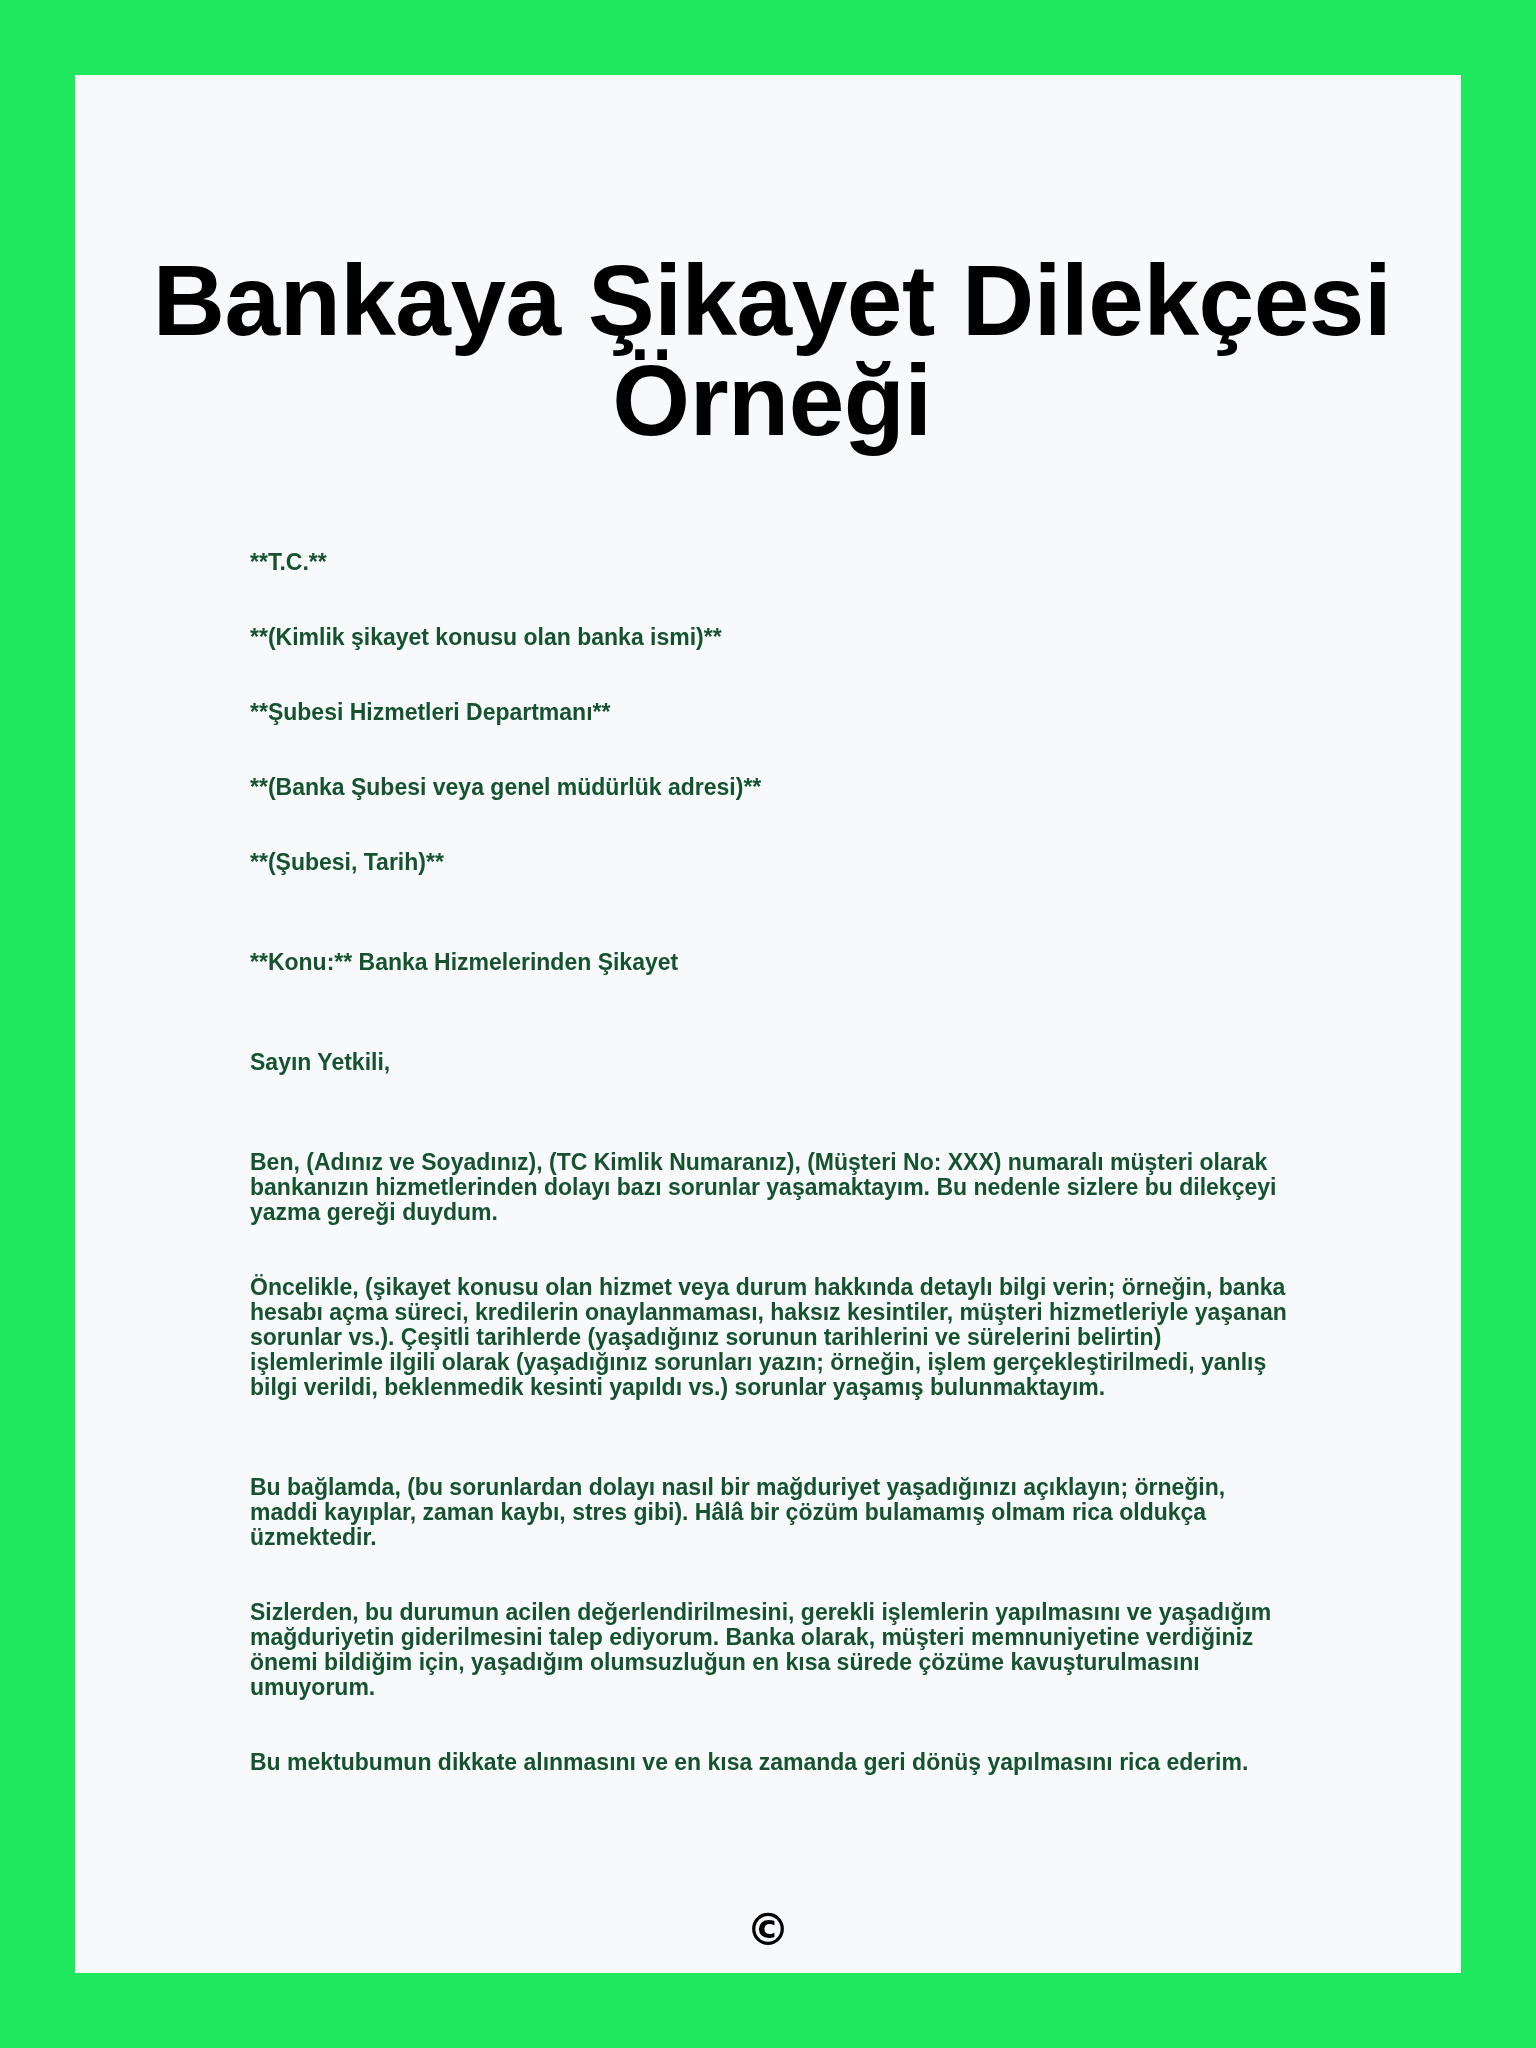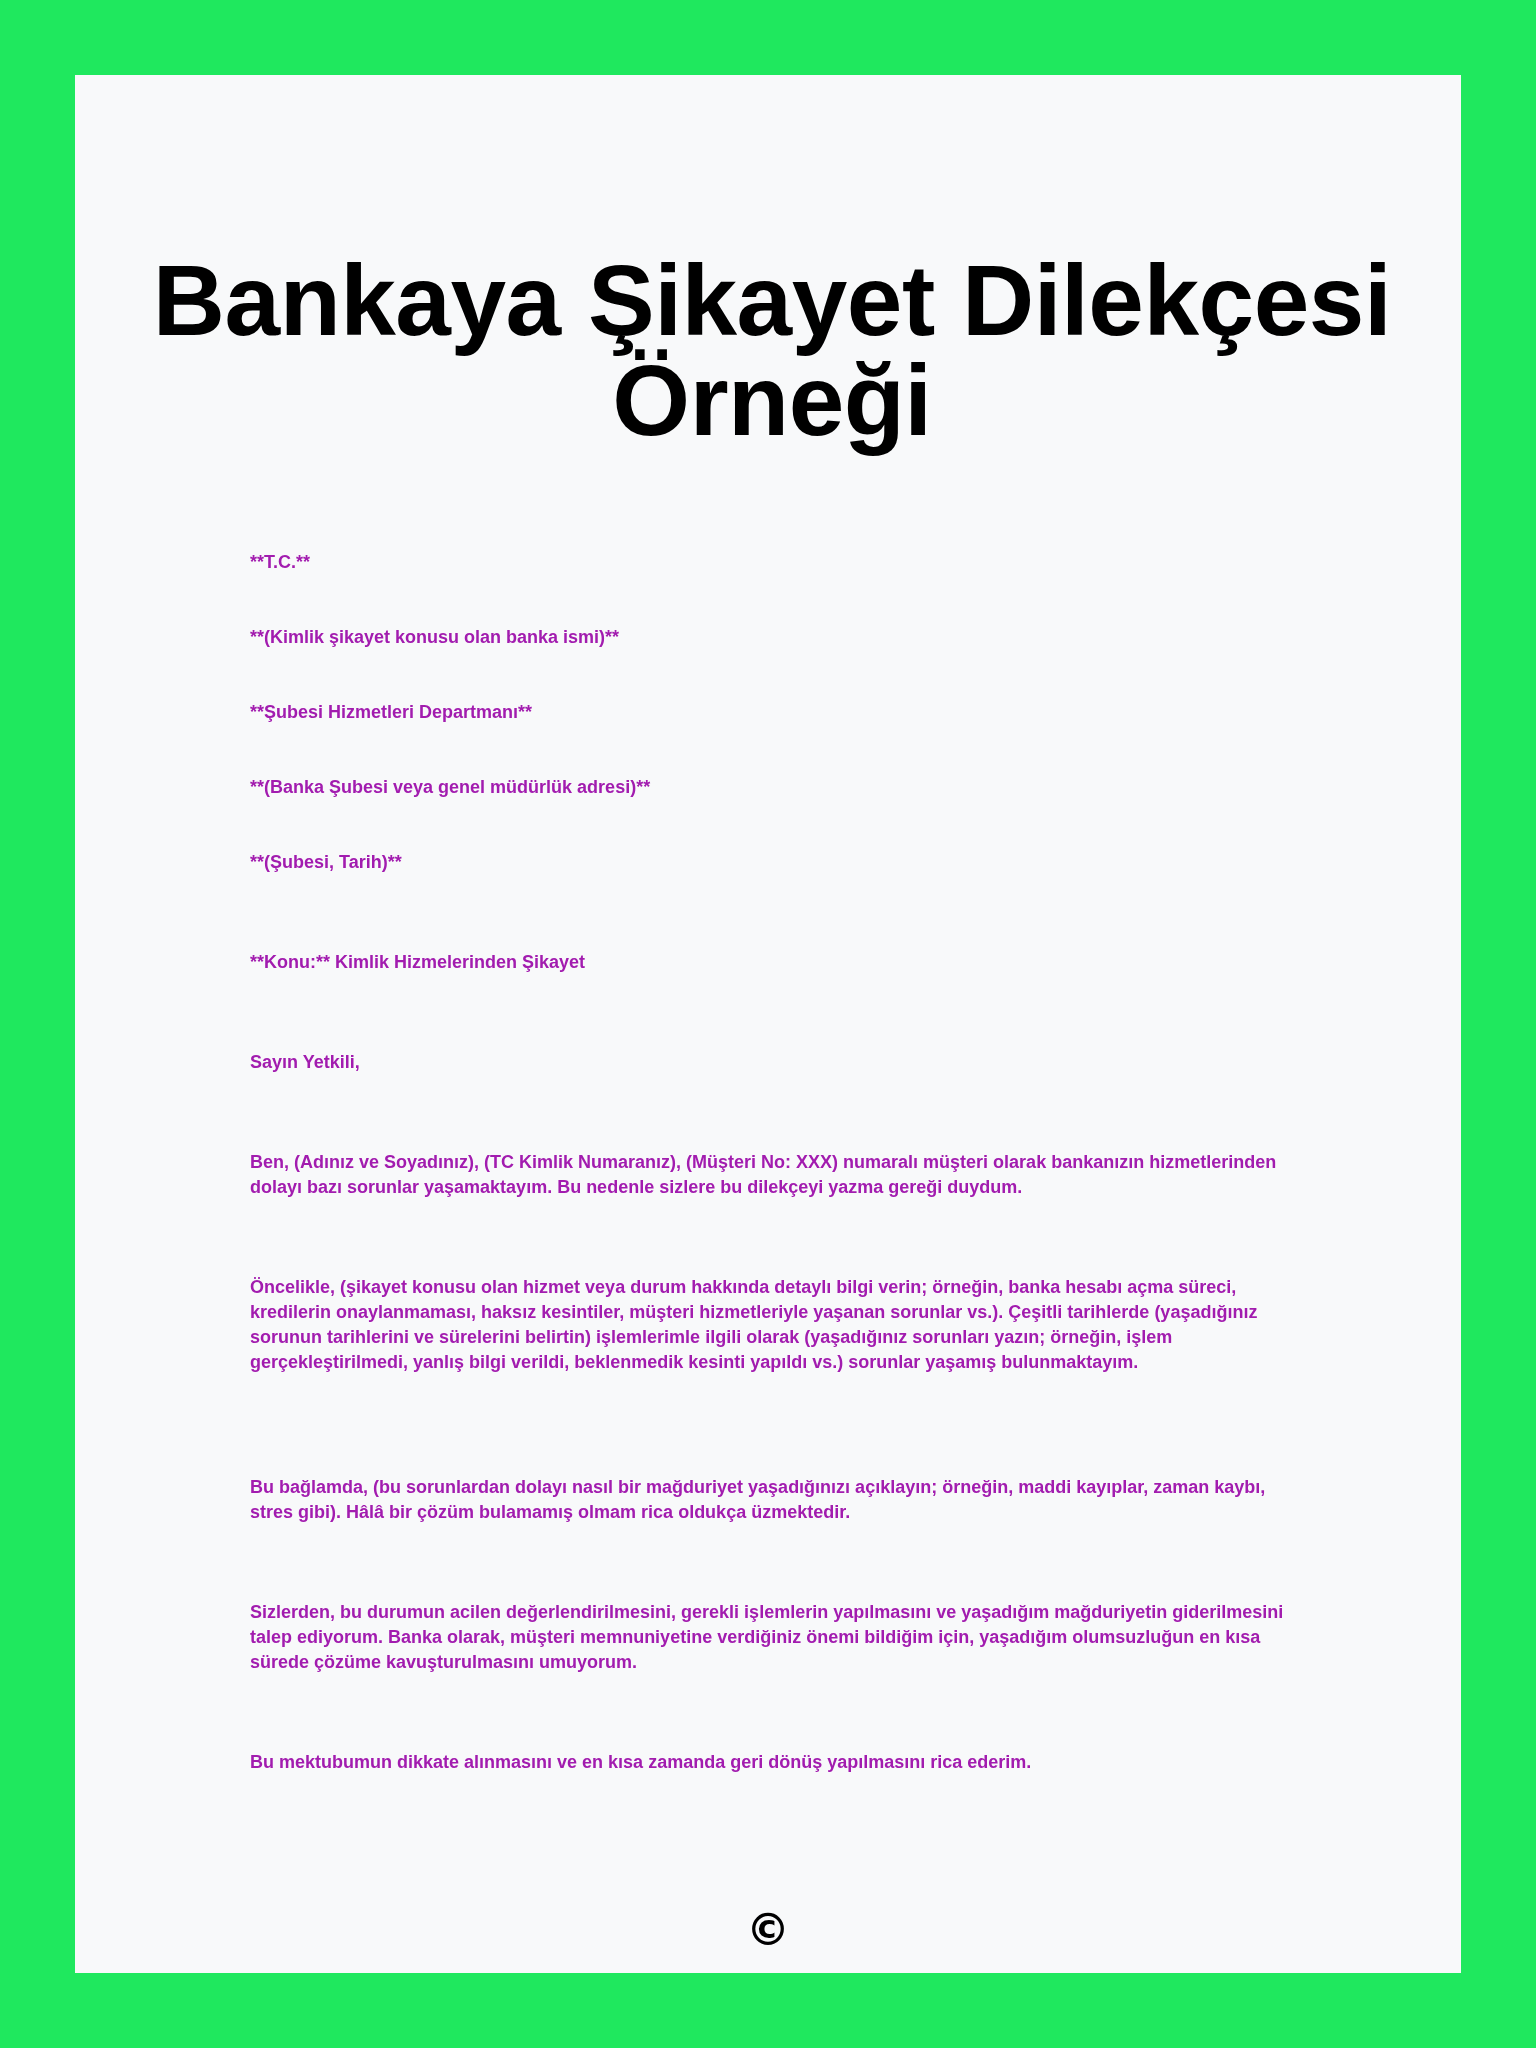--- a/index.html
+++ b/index.html
@@ -29,23 +29,23 @@
     color: #000;
     letter-spacing: -0.5px;
   }
   .line {
     position: absolute;
     left: 250px;
     width: 1040px;
     margin: 0;
     font-family: "Liberation Sans", sans-serif;
     font-weight: bold;
-    font-size: 18px;
+    font-size: 23px;
     line-height: 25px;
-    color: #a21caf;
+    color: #14532d;
   }
   .copyright {
     position: absolute;
     left: 0; width: 1536px;
     top: 1905px;
     text-align: center;
     font-family: "DejaVu Sans", sans-serif;
     font-weight: bold;
     font-size: 44px;
     line-height: 50px;
@@ -58,21 +58,21 @@
 <div class="page"></div>
 
 <h1 class="title">Bankaya Şikayet Dilekçesi Örneği</h1>
 
 <p class="line" style="top:550px">**T.C.**</p>
 <p class="line" style="top:625px">**(Kimlik şikayet konusu olan banka ismi)**</p>
 <p class="line" style="top:700px">**Şubesi Hizmetleri Departmanı**</p>
 <p class="line" style="top:775px">**(Banka Şubesi veya genel müdürlük adresi)**</p>
 <p class="line" style="top:850px">**(Şubesi, Tarih)**</p>
 
-<p class="line" style="top:950px">**Konu:** Kimlik Hizmelerinden Şikayet</p>
+<p class="line" style="top:950px">**Konu:** Banka Hizmelerinden Şikayet</p>
 
 <p class="line" style="top:1050px">Sayın Yetkili,</p>
 
 <p class="line" style="top:1150px">Ben, (Adınız ve Soyadınız), (TC Kimlik Numaranız), (Müşteri No: XXX) numaralı müşteri olarak bankanızın hizmetlerinden dolayı bazı sorunlar yaşamaktayım. Bu nedenle sizlere bu dilekçeyi yazma gereği duydum.</p>
 <p class="line" style="top:1275px">Öncelikle, (şikayet konusu olan hizmet veya durum hakkında detaylı bilgi verin; örneğin, banka hesabı açma süreci, kredilerin onaylanmaması, haksız kesintiler, müşteri hizmetleriyle yaşanan sorunlar vs.). Çeşitli tarihlerde (yaşadığınız sorunun tarihlerini ve sürelerini belirtin) işlemlerimle ilgili olarak (yaşadığınız sorunları yazın; örneğin, işlem gerçekleştirilmedi, yanlış bilgi verildi, beklenmedik kesinti yapıldı vs.) sorunlar yaşamış bulunmaktayım.</p>
 <p class="line" style="top:1475px">Bu bağlamda, (bu sorunlardan dolayı nasıl bir mağduriyet yaşadığınızı açıklayın; örneğin, maddi kayıplar, zaman kaybı, stres gibi). Hâlâ bir çözüm bulamamış olmam rica oldukça üzmektedir.</p>
 <p class="line" style="top:1600px">Sizlerden, bu durumun acilen değerlendirilmesini, gerekli işlemlerin yapılmasını ve yaşadığım mağduriyetin giderilmesini talep ediyorum. Banka olarak, müşteri memnuniyetine verdiğiniz önemi bildiğim için, yaşadığım olumsuzluğun en kısa sürede çözüme kavuşturulmasını umuyorum.</p>
 <p class="line" style="top:1750px">Bu mektubumun dikkate alınmasını ve en kısa zamanda geri dönüş yapılmasını rica ederim.</p>
 
 <div class="copyright">©</div>

